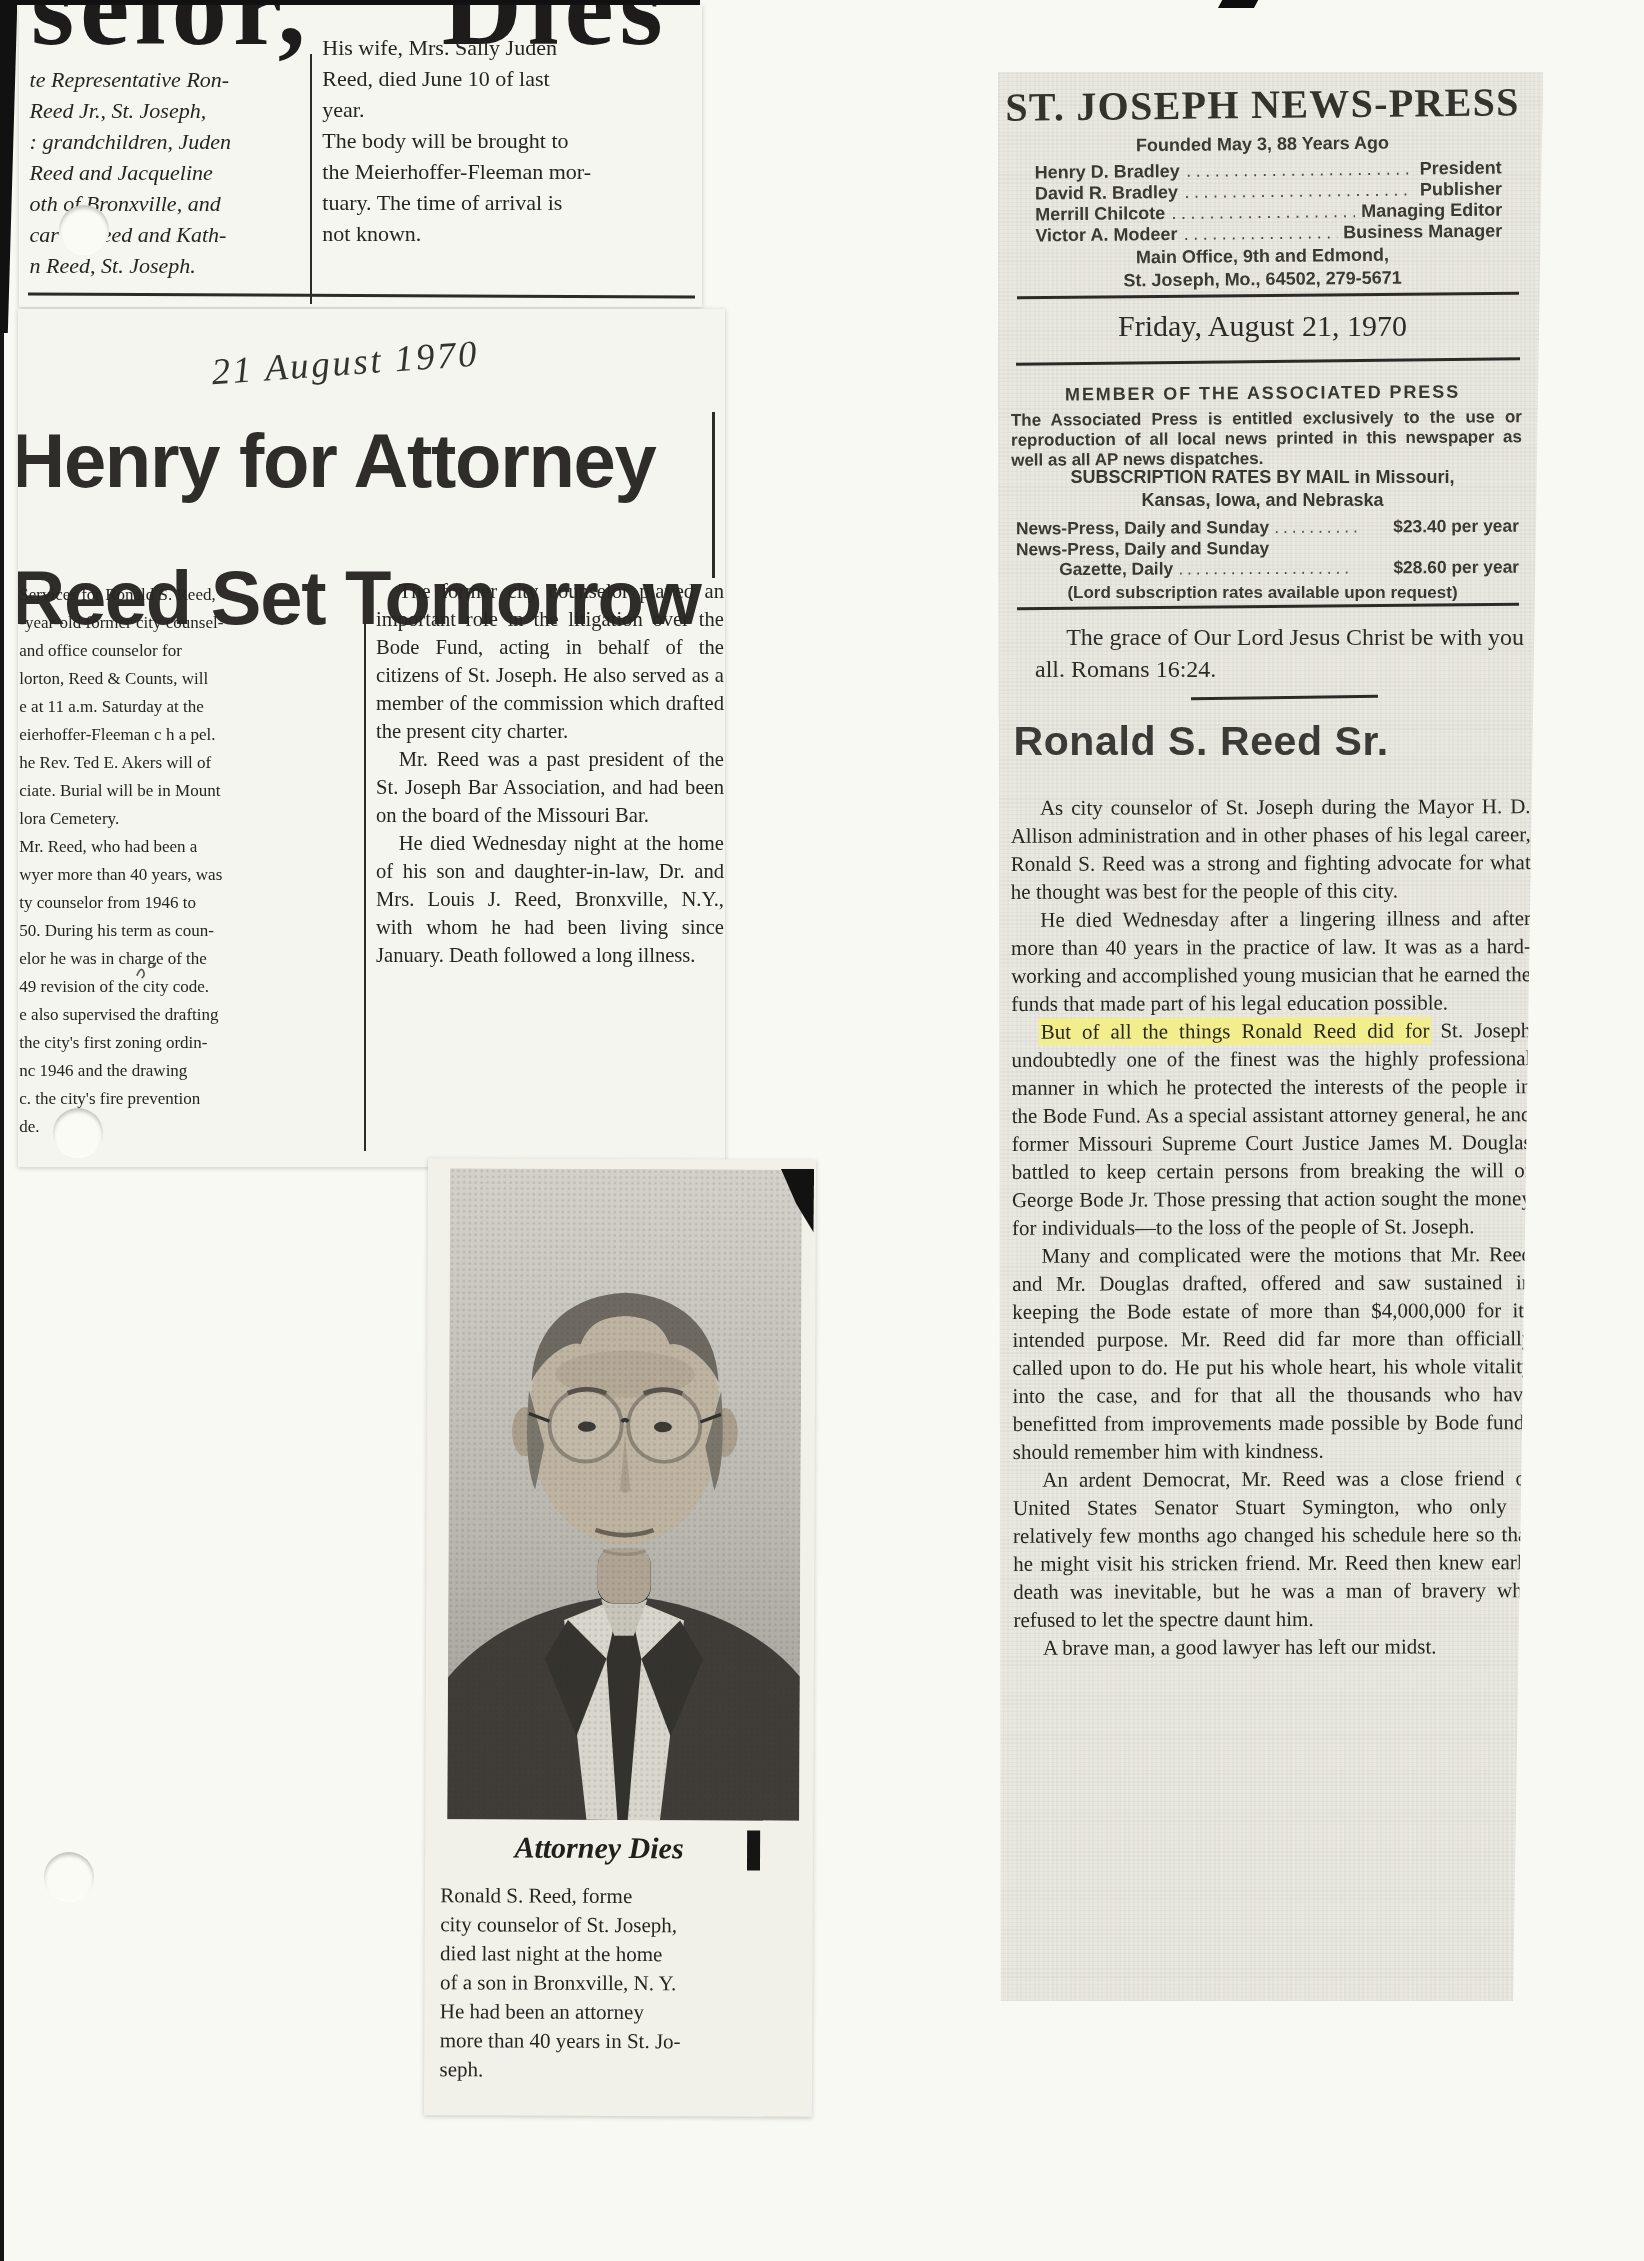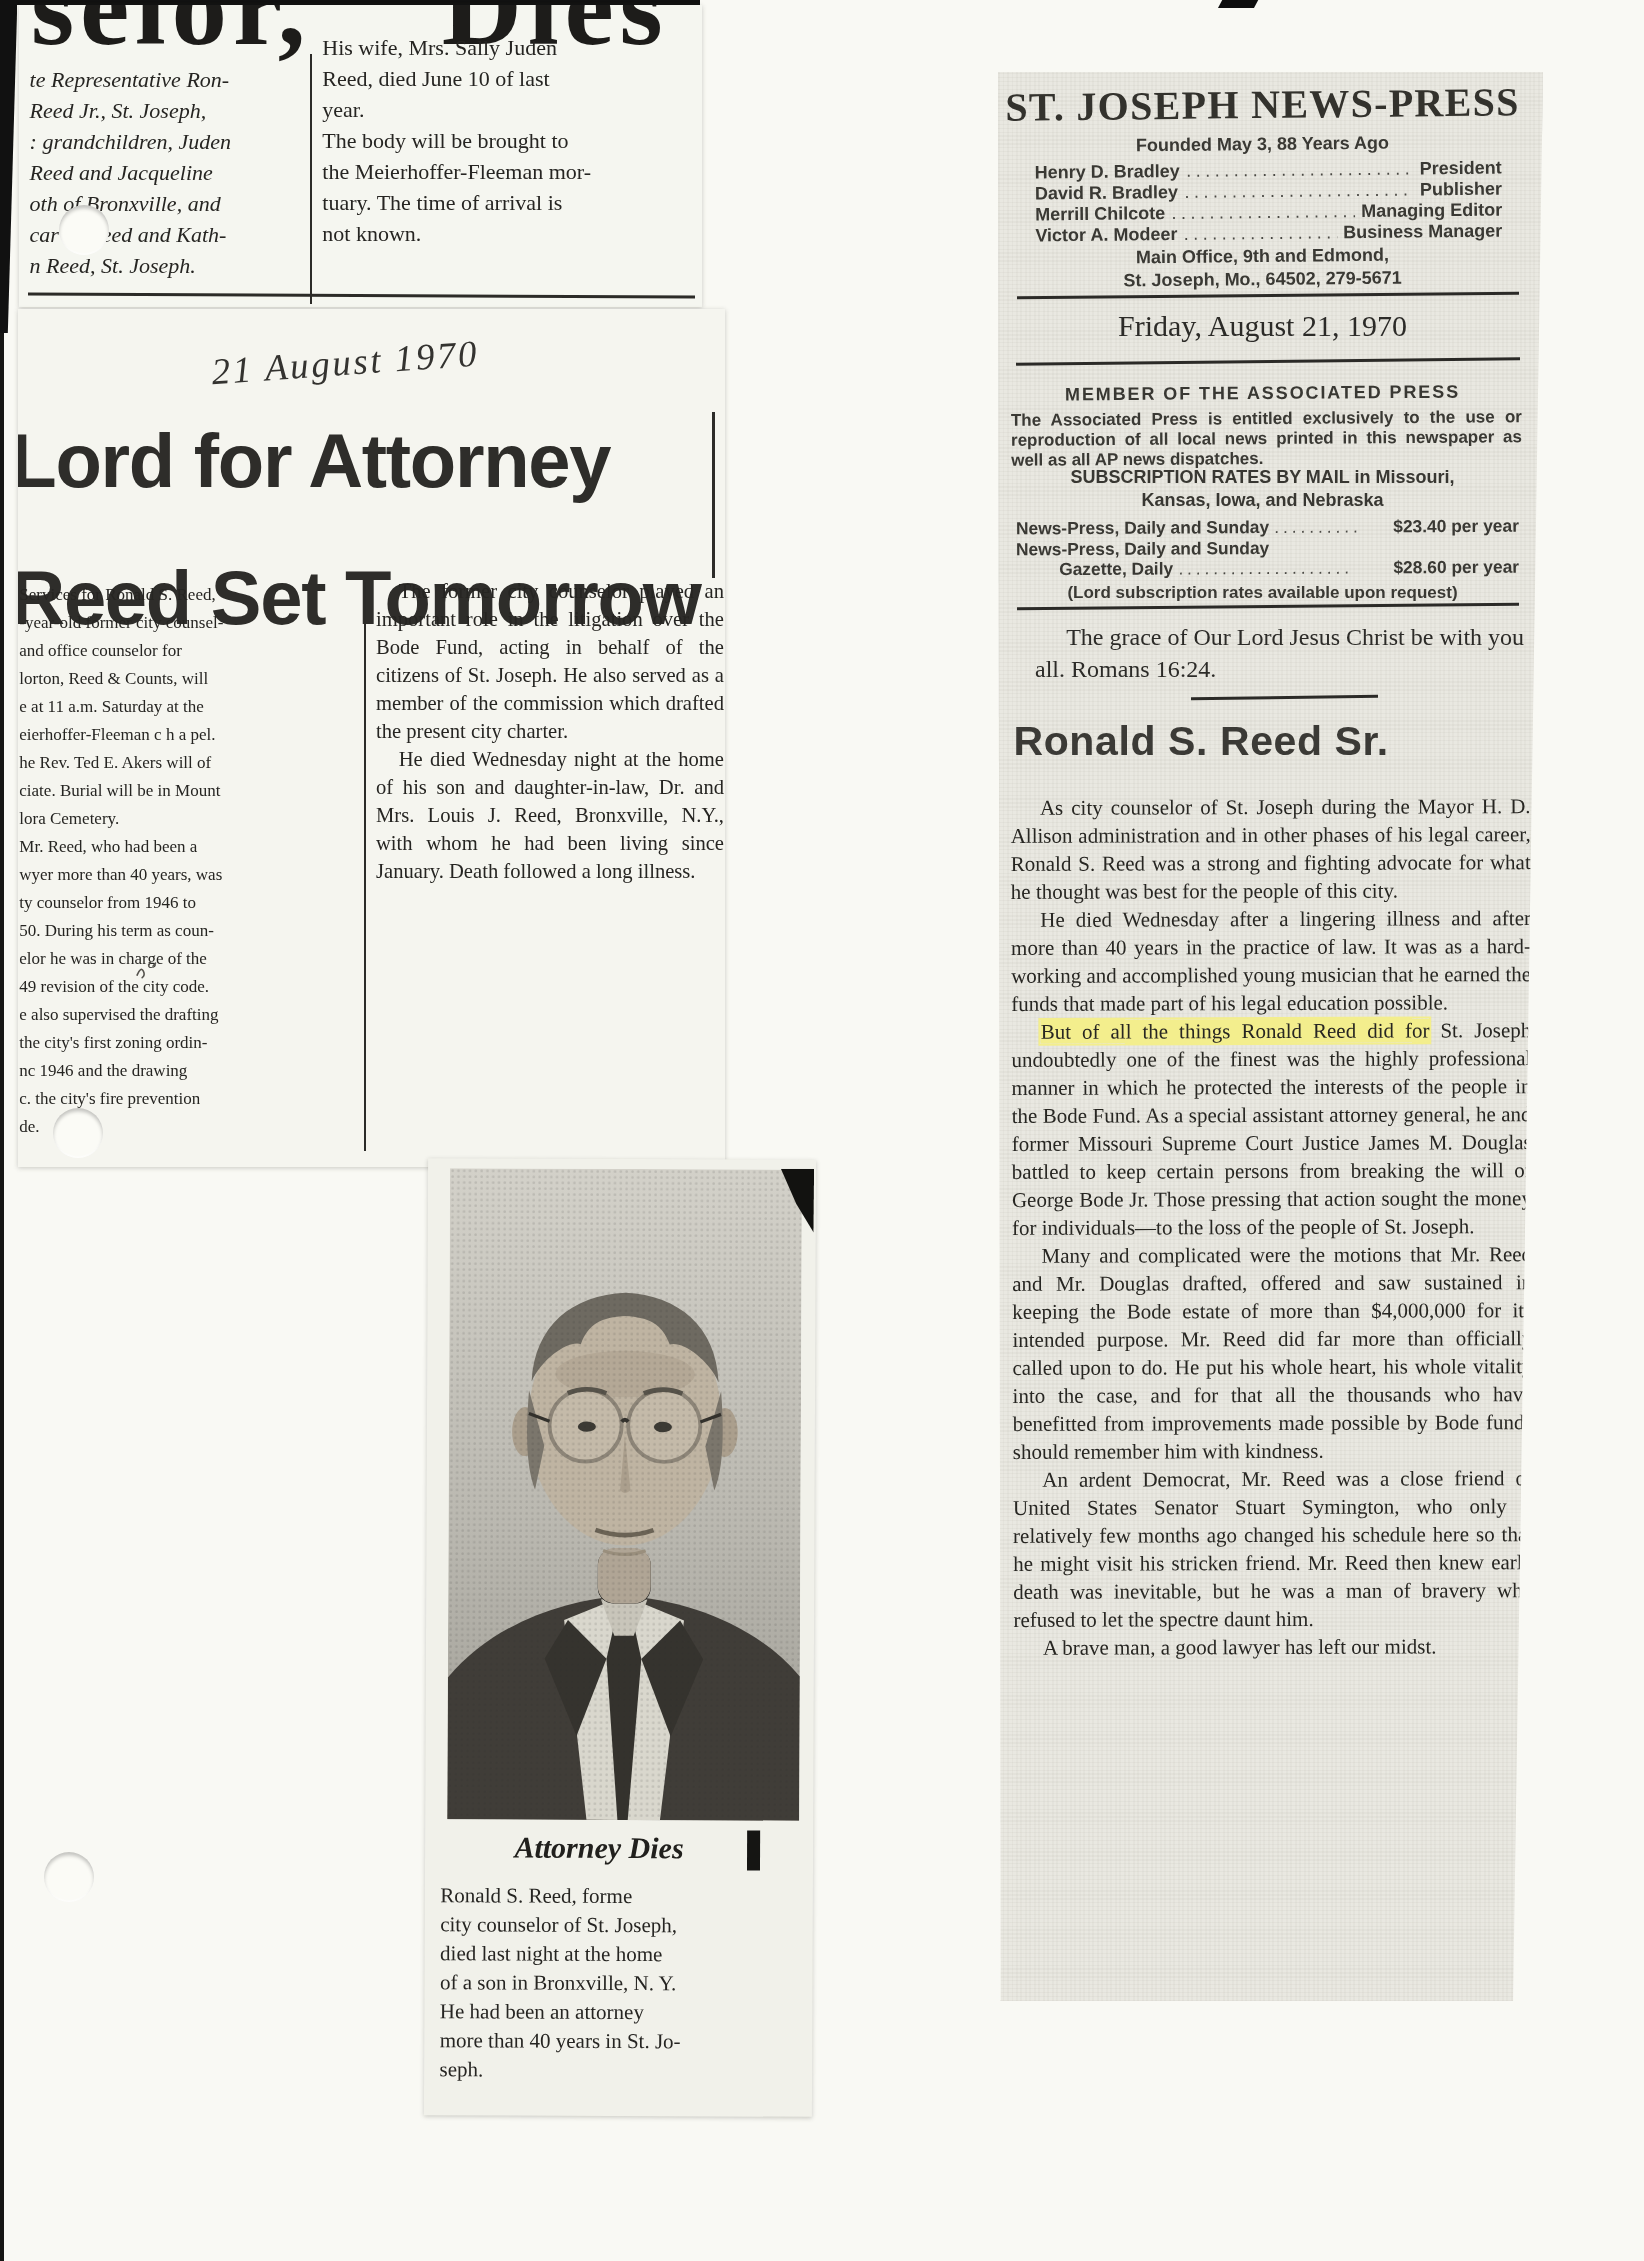--- a/index.html
+++ b/index.html
@@ -96,21 +96,21 @@
   The body will be brought to
 the Meierhoffer-Fleeman mor-
 tuary. The time of arrival is
 not known.</div>
     <div class="botrule"></div>
   </div>
 
   <div id="clip-rites" class="clip serif">
     <div class="handwriting serif">21 August 1970</div>
     <div class="headline sans">
-      <div>Lord for Attorney</div>
+      <div>Henry for Attorney</div>
       <div>Reed Set Tomorrow</div>
     </div>
     <div class="vrule-head"></div>
     <div class="lcol"> Services for Ronald S. Reed,
 -year-old former city counsel-
    and office counselor for
 lorton, Reed &amp; Counts, will
 e at 11 a.m. Saturday at the
 eierhoffer-Fleeman   c h a pel.
 he Rev. Ted E. Akers will of
@@ -123,20 +123,21 @@
 elor he was in charge of the
 49 revision of the city code.
 e also supervised the drafting
  the city's first zoning ordin-
 nc       1946 and the drawing
  c. the city's fire prevention
 de.</div>
     <div class="colrule"></div>
     <div class="rcol">
       <p>The former city counselor played an important role in the litigation over the Bode Fund, acting in behalf of the citizens of St. Joseph. He also served as a member of the commission which drafted the present city charter.</p>
+      <p>Mr. Reed was a past president of the St. Joseph Bar Association, and had been on the board of the Missouri Bar.</p>
       <p>He died Wednesday night at the home of his son and daughter-in-law, Dr. and Mrs. Louis J. Reed, Bronxville, N.Y., with whom he had been living since January. Death followed a long illness.</p>
     </div>
   </div>
 
   <div class="pen-mark">
     <svg width="28" height="28" viewBox="0 0 44 44">
         <path d="M8 30 q6 -14 10 -6 q3 6 -2 10 M26 14 l3 -4 M33 16 l4 -5" stroke="#55534e" stroke-width="2.5" fill="none" stroke-linecap="round"></path>
       </svg>
   </div>
 

